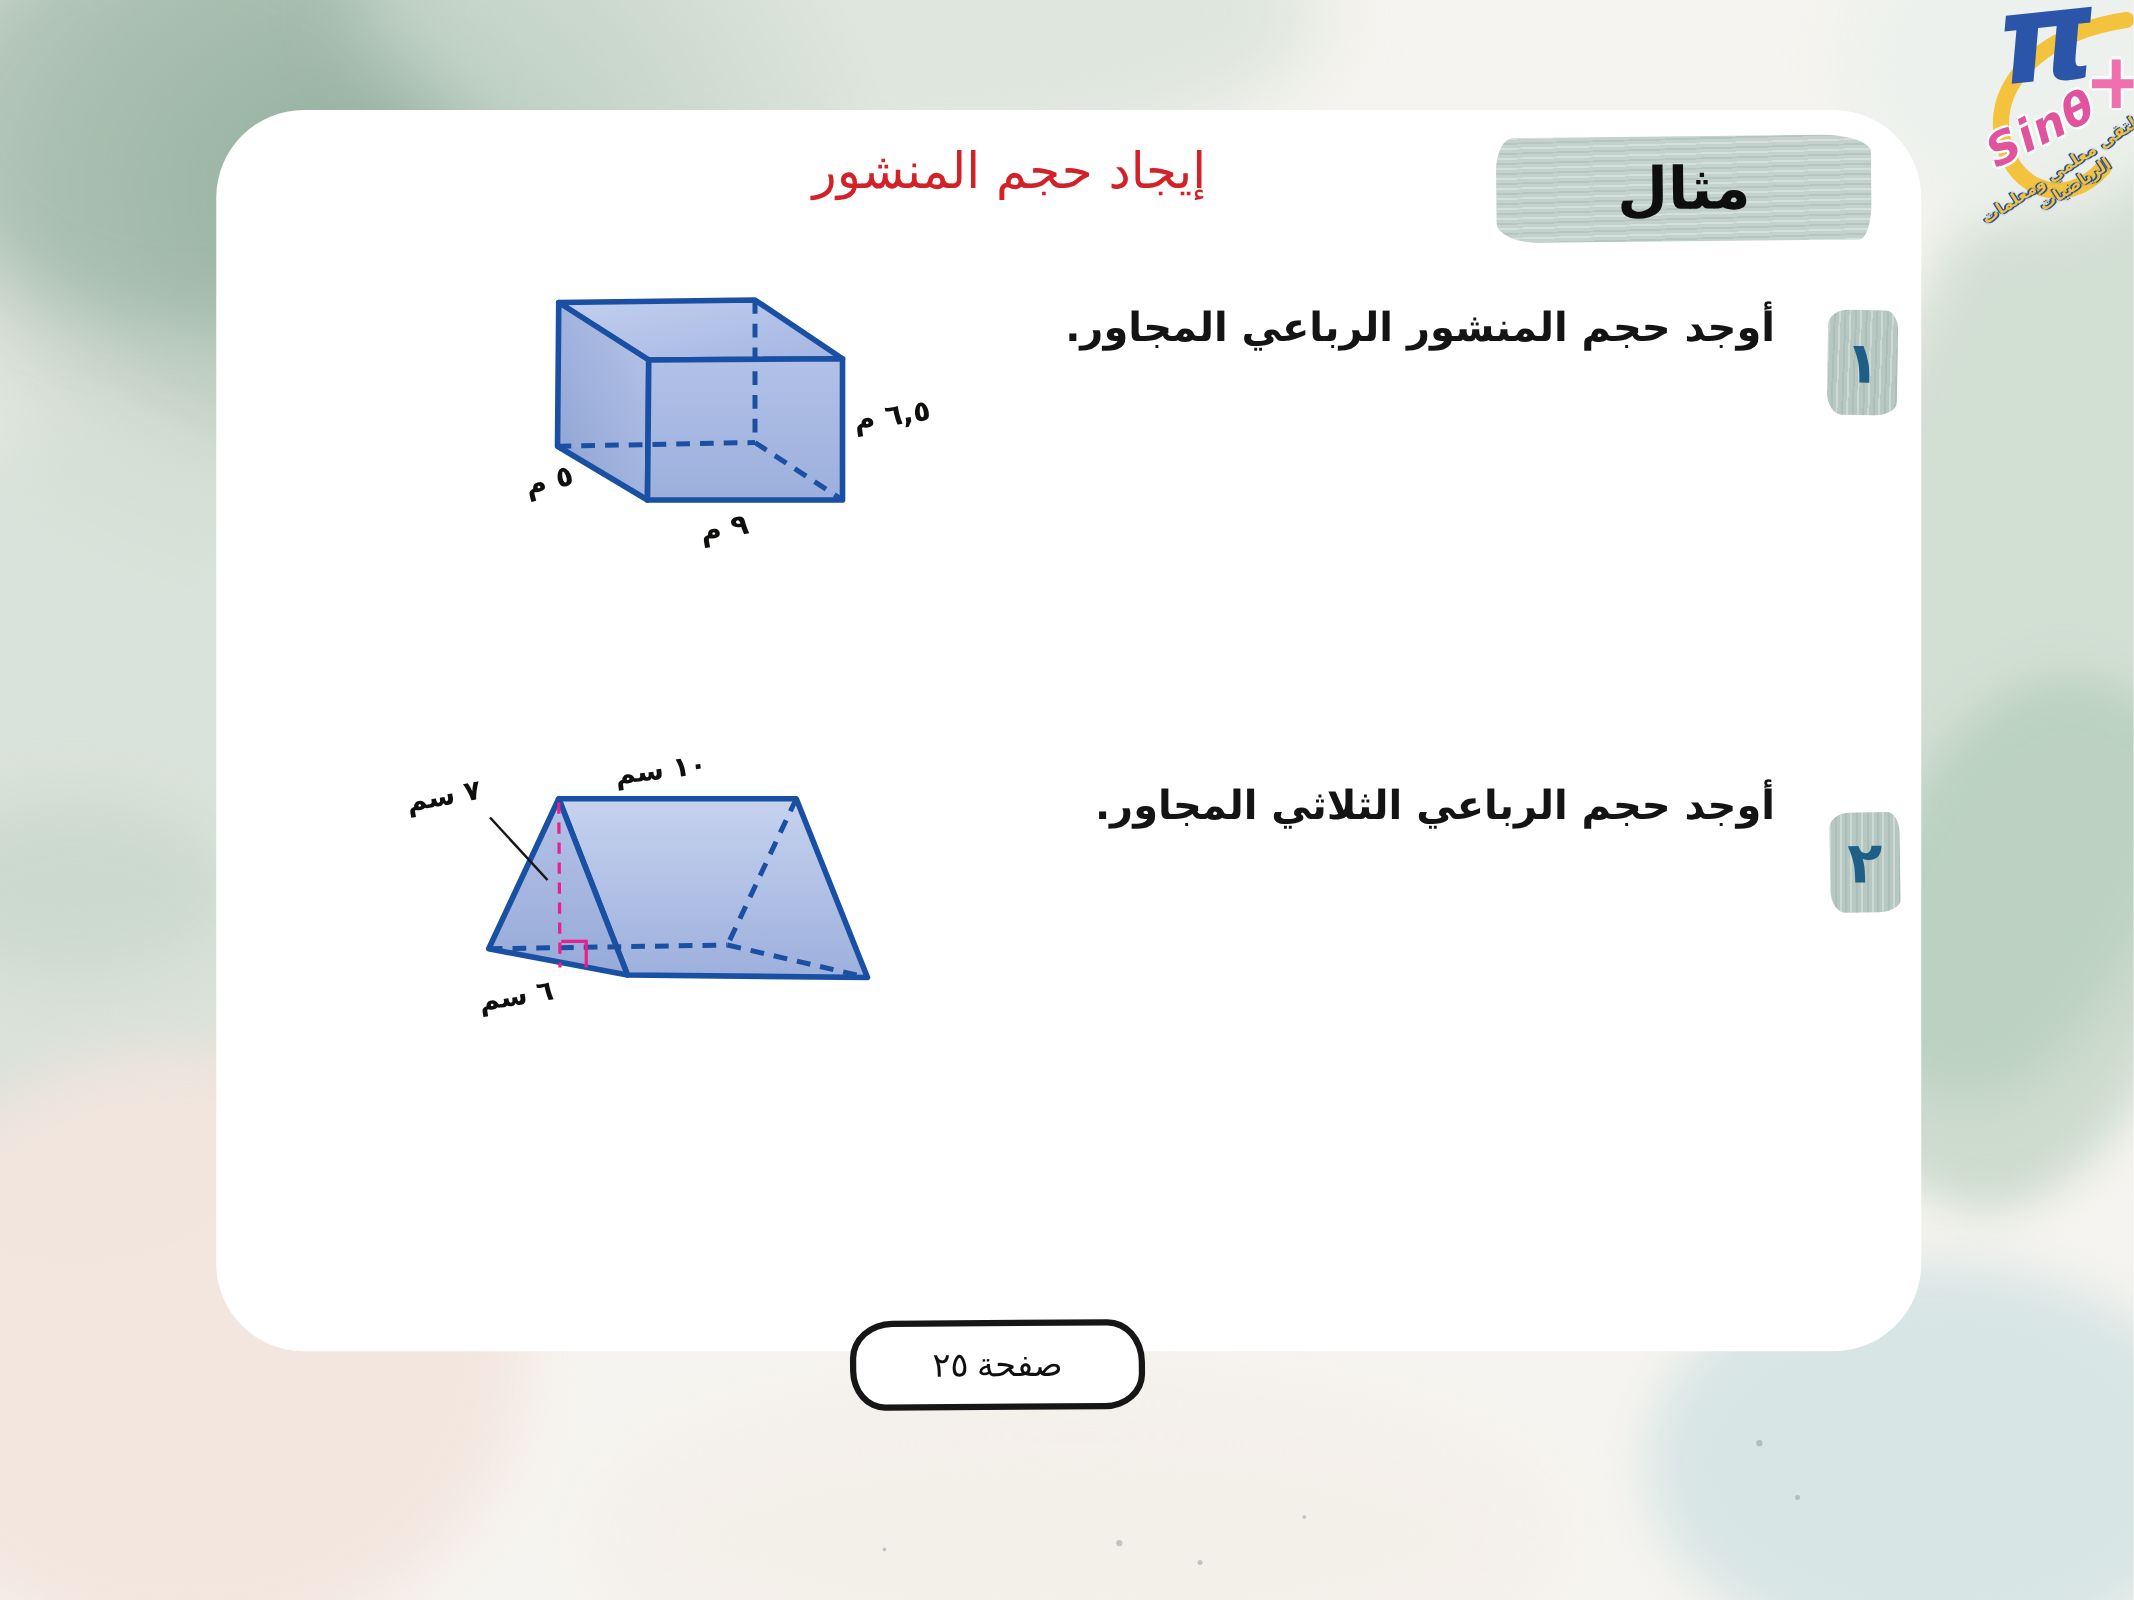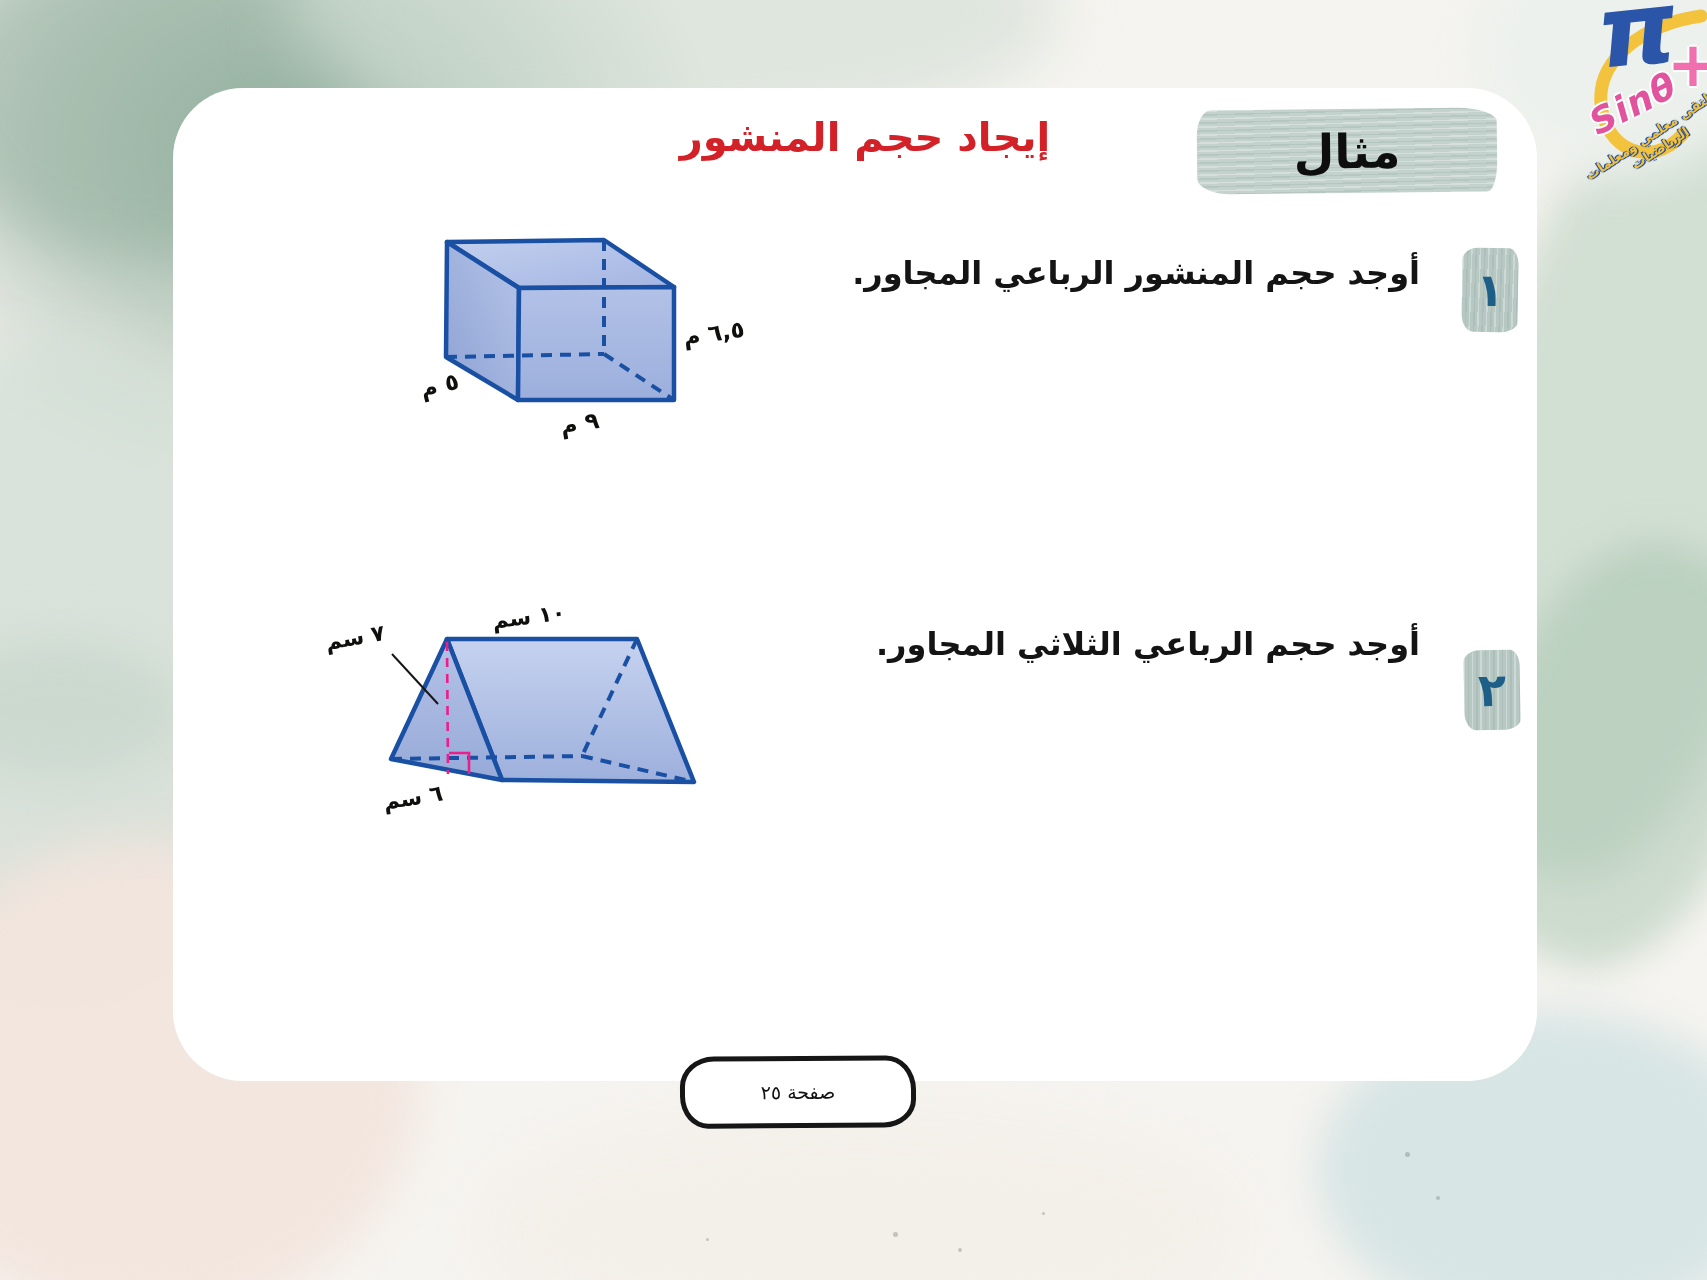--- a/index.html
+++ b/index.html
@@ -57,34 +57,34 @@
     border-radius:16px 10px 18px 12px / 12px 16px 10px 18px;display:flex;align-items:center;justify-content:center;}
   .num-badge::before{content:"";position:absolute;inset:0;border-radius:inherit;
     background:repeating-linear-gradient(91deg,
       rgba(255,255,255,.30) 0px,rgba(255,255,255,.30) 1.5px,
       rgba(255,255,255,0) 1.5px,rgba(255,255,255,0) 4.5px,
       rgba(134,156,150,.22) 4.5px,rgba(134,156,150,.22) 6px,
       rgba(255,255,255,0) 6px,rgba(255,255,255,0) 8.5px);}
   .num-badge .n{position:relative;font-size:46px;font-weight:bold;color:#1d5f87;line-height:1;}
 
   
-  .lesson-title{position:absolute;left:650px;top:114px;width:430px;text-align:center;
-    font-size:40px;font-weight:bold;color:#d32128;direction:rtl;white-space:nowrap;}
+  .lesson-title{position:absolute;left:650px;top:114px;width:430px;text-align:left;
+    font-size:40px;font-weight:normal;color:#d32128;direction:rtl;white-space:nowrap;}
   .q-text{position:absolute;left:560px;width:860px;text-align:right;direction:rtl;
     font-size:32px;font-weight:bold;color:#141414;white-space:nowrap;}
 
   
   .fig{position:absolute;}
   .dim-label{position:absolute;font-weight:bold;color:#0f0f0d;direction:rtl;white-space:nowrap;font-size:23px;}
 
   
   .page-badge{position:absolute;left:680px;top:1056px;width:226px;height:62px;background:#fff;
     border:5px solid #161616;border-radius:34px 30px 32px 28px / 30px 34px 28px 32px;
     display:flex;align-items:center;justify-content:center;transform:rotate(-.4deg);}
-  .page-badge .t{font-size:19px;color:#101010;direction:rtl;}
+  .page-badge .t{font-size:27px;color:#101010;direction:rtl;font-family:Liberation Serif, serif;}
 </style>
 </head>
 <body>
 
 <div class="stage">
 
   <div class="bg">
     <div class="blob blob-tl"></div>
     <div class="blob blob-tl2"></div>
     <div class="blob blob-top-mid"></div>
@@ -118,21 +118,21 @@
 
   <div class="brush brush-title">
     <span class="txt">مثال</span>
   </div>
 
   <div class="lesson-title">إيجاد حجم المنشور</div>
 
   <div class="num-badge" style="left:1462px;top:248px;transform:rotate(1deg);">
     <span class="n">١</span>
   </div>
-  <div class="q-text" style="top:254px;">أوجد حجم المنشور الرباعي المجاور.</div>
+  <div class="q-text" style="top:243px;">أوجد حجم المنشور الرباعي المجاور.</div>
 
   <svg class="fig" style="left:395px;top:205px;" width="300" height="215" viewBox="0 0 300 215">
     <defs>
       <linearGradient id="faceTop" x1="0" y1="0" x2="1" y2="1">
         <stop offset="0" stop-color="#c2cfee"></stop>
           <stop offset="1" stop-color="#a4b5e2"></stop>
       </linearGradient>
       <linearGradient id="faceLeft" x1="1" y1="0" x2="0" y2="1">
         <stop offset="0" stop-color="#b6c4e8"></stop>
           <stop offset="1" stop-color="#8da2d3"></stop>

